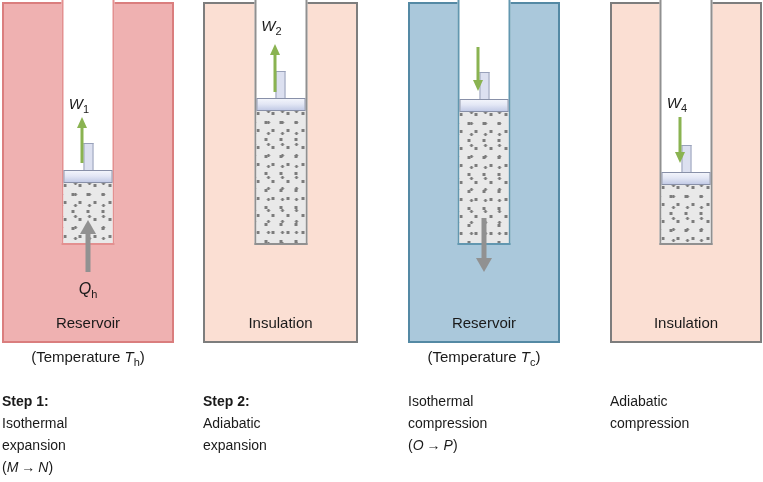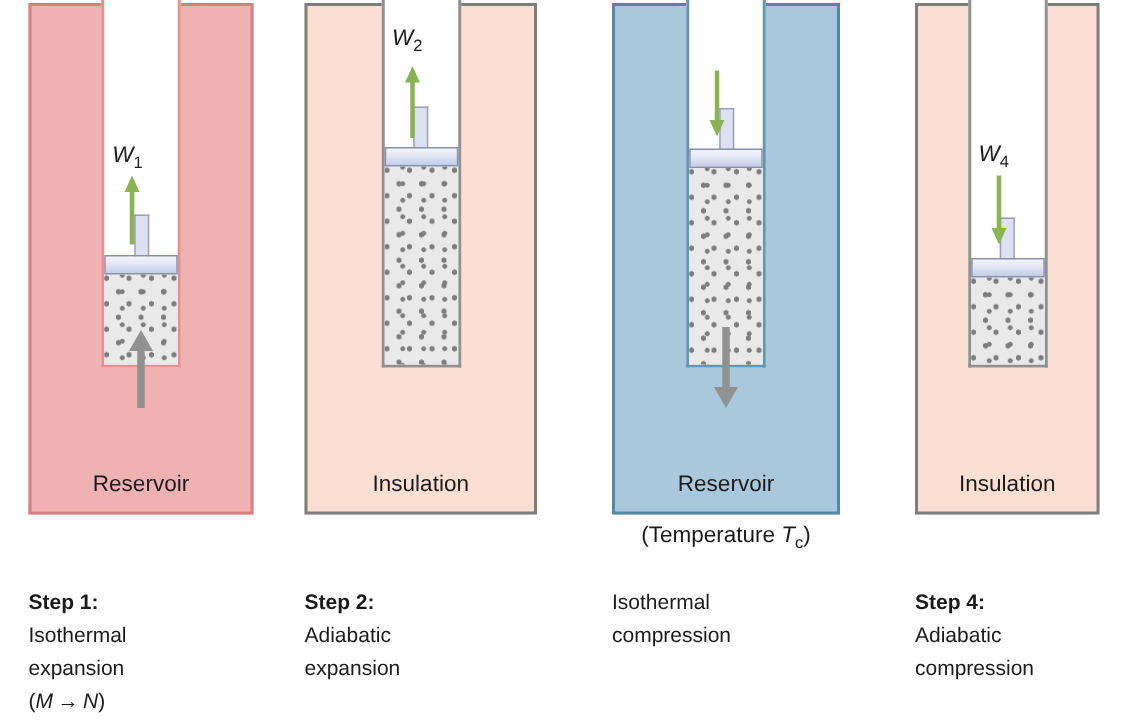--- a/index.html
+++ b/index.html
@@ -7,24 +7,24 @@
     --ins_bg:#fbdfd3; --ins_border:#7d7d7d; --ins_channel:#909090;
     --cold_bg:#aac8db; --cold_border:#5489a4; --cold_channel:#6297b0;
     --work_arrow:#8ab351; --heat_arrow:#919191; --text:#1a1a1a;
   }
   *{box-sizing:border-box;margin:0;padding:0;}
   html,body{width:763px;height:482px;background:#ffffff;overflow:hidden;
     font-family:"Liberation Sans", sans-serif;color:var(--text);}
   .stage{position:relative;width:763px;height:482px;background:#fff;}
 
   .panel{position:absolute;top:0;height:482px;padding-left:39px;}
-  .p1{left:19px;width:150px;}
+  .p1{left:2px;width:172px;}
   .p2{left:203px;width:155px;}
   .p3{left:408px;width:152px;}
-  .p4{left:610px;width:123px;}
+  .p4{left:610px;width:152px;}
 
   .box{position:absolute;left:0;right:0;top:2px;height:341px;border:2px solid;}
   .theme-hot .box{background:var(--hot_bg);border-color:var(--hot_border);}
   .theme-ins .box{background:var(--ins_bg);border-color:var(--ins_border);}
   .theme-cold .box{background:var(--cold_bg);border-color:var(--cold_border);}
 
   .channel{position:absolute;top:0;left:50%;transform:translateX(-50%);
     width:53px;height:245px;background:#ffffff;z-index:2;
     border:2px solid;border-top:none;}
   .theme-hot .channel{border-color:var(--hot_channel);}
@@ -93,21 +93,23 @@
     </div>
     <div class="lbl w-lbl"><span class="mvar">W</span><span class="sub">1</span></div>
     <div class="arr green up" style="top:117px;height:46px">
         <span class="head"></span>
         <span class="shaft"></span>
       </div>
     <div class="arr gray up" style="top:220px;height:52px">
         <span class="head"></span>
         <span class="shaft"></span>
       </div>
+    <div class="lbl q-lbl"><span class="mvar">Q</span><span class="sub">h</span></div>
     <div class="lbl chamber-lbl">Reservoir</div>
+    <div class="lbl temp-lbl"><span>(Temperature </span><span class="mvar">T</span><span class="sub">h</span><span>)</span></div>
     <div class="step-block">
       <div class="step-title">Step 1:</div>
       <div>Isothermal</div>
       <div>expansion</div>
       <div><span>(</span><span class="mvar">M</span><span class="t-arr">→</span><span class="mvar">N</span><span>)</span></div>
     </div>
   </div>
 
   <div class="panel p2 theme-ins">
     <div class="box"></div>
@@ -142,36 +144,36 @@
       </div>
     <div class="arr gray down" style="top:218px;height:54px">
         <span class="head"></span>
         <span class="shaft"></span>
       </div>
     <div class="lbl chamber-lbl">Reservoir</div>
     <div class="lbl temp-lbl"><span>(Temperature </span><span class="mvar">T</span><span class="sub">c</span><span>)</span></div>
     <div class="step-block">
       <div>Isothermal</div>
       <div>compression</div>
+      <div><span>(</span><span class="mvar">O</span><span class="t-arr">→</span><span class="mvar">P</span><span>)</span></div>
     </div>
   </div>
 
   <div class="panel p4 theme-ins">
     <div class="box"></div>
     <div class="channel">
       <div class="gas"></div>
       <div class="stem"></div>
       <div class="piston"></div>
     </div>
     <div class="lbl w-lbl"><span class="mvar">W</span><span class="sub">4</span></div>
     <div class="arr green down" style="top:117px;height:46px">
         <span class="head"></span>
         <span class="shaft"></span>
       </div>
     <div class="lbl chamber-lbl">Insulation</div>
     <div class="step-block">
-      <div class="step-title">Step 4:</div>
       <div>Adiabatic</div>
       <div>compression</div>
     </div>
   </div>
 
 </div>
 
 </body></html>

